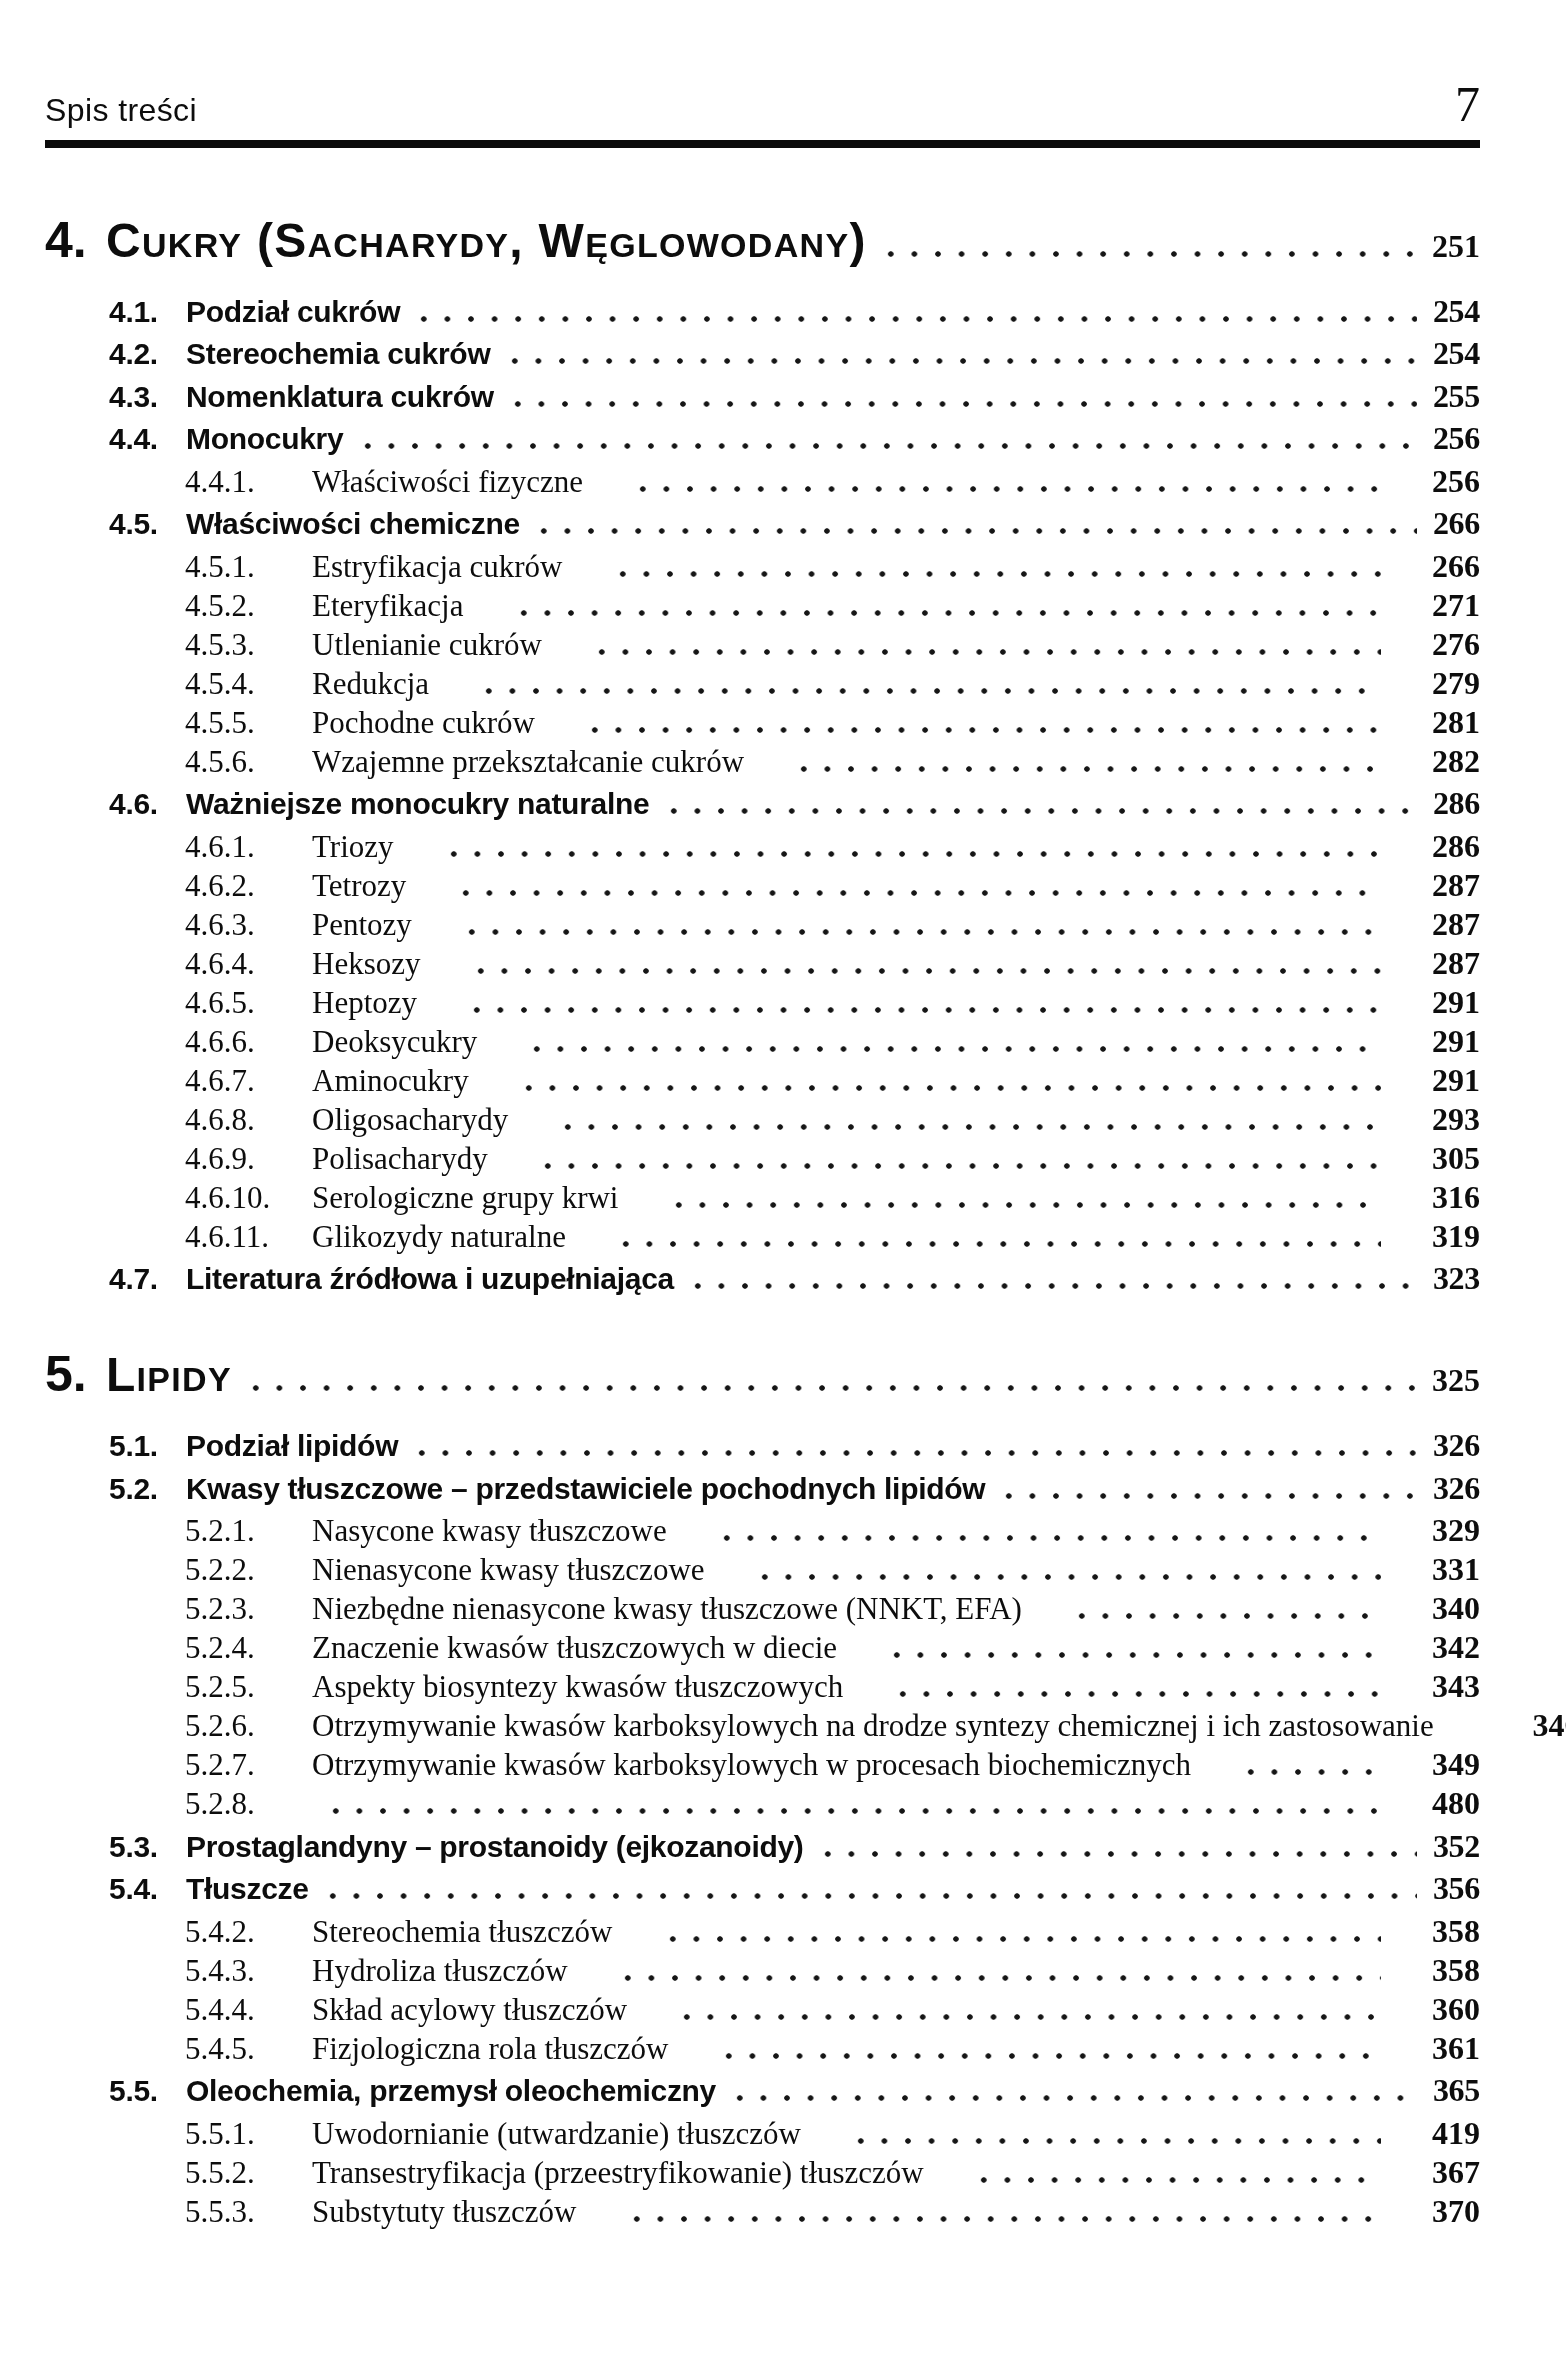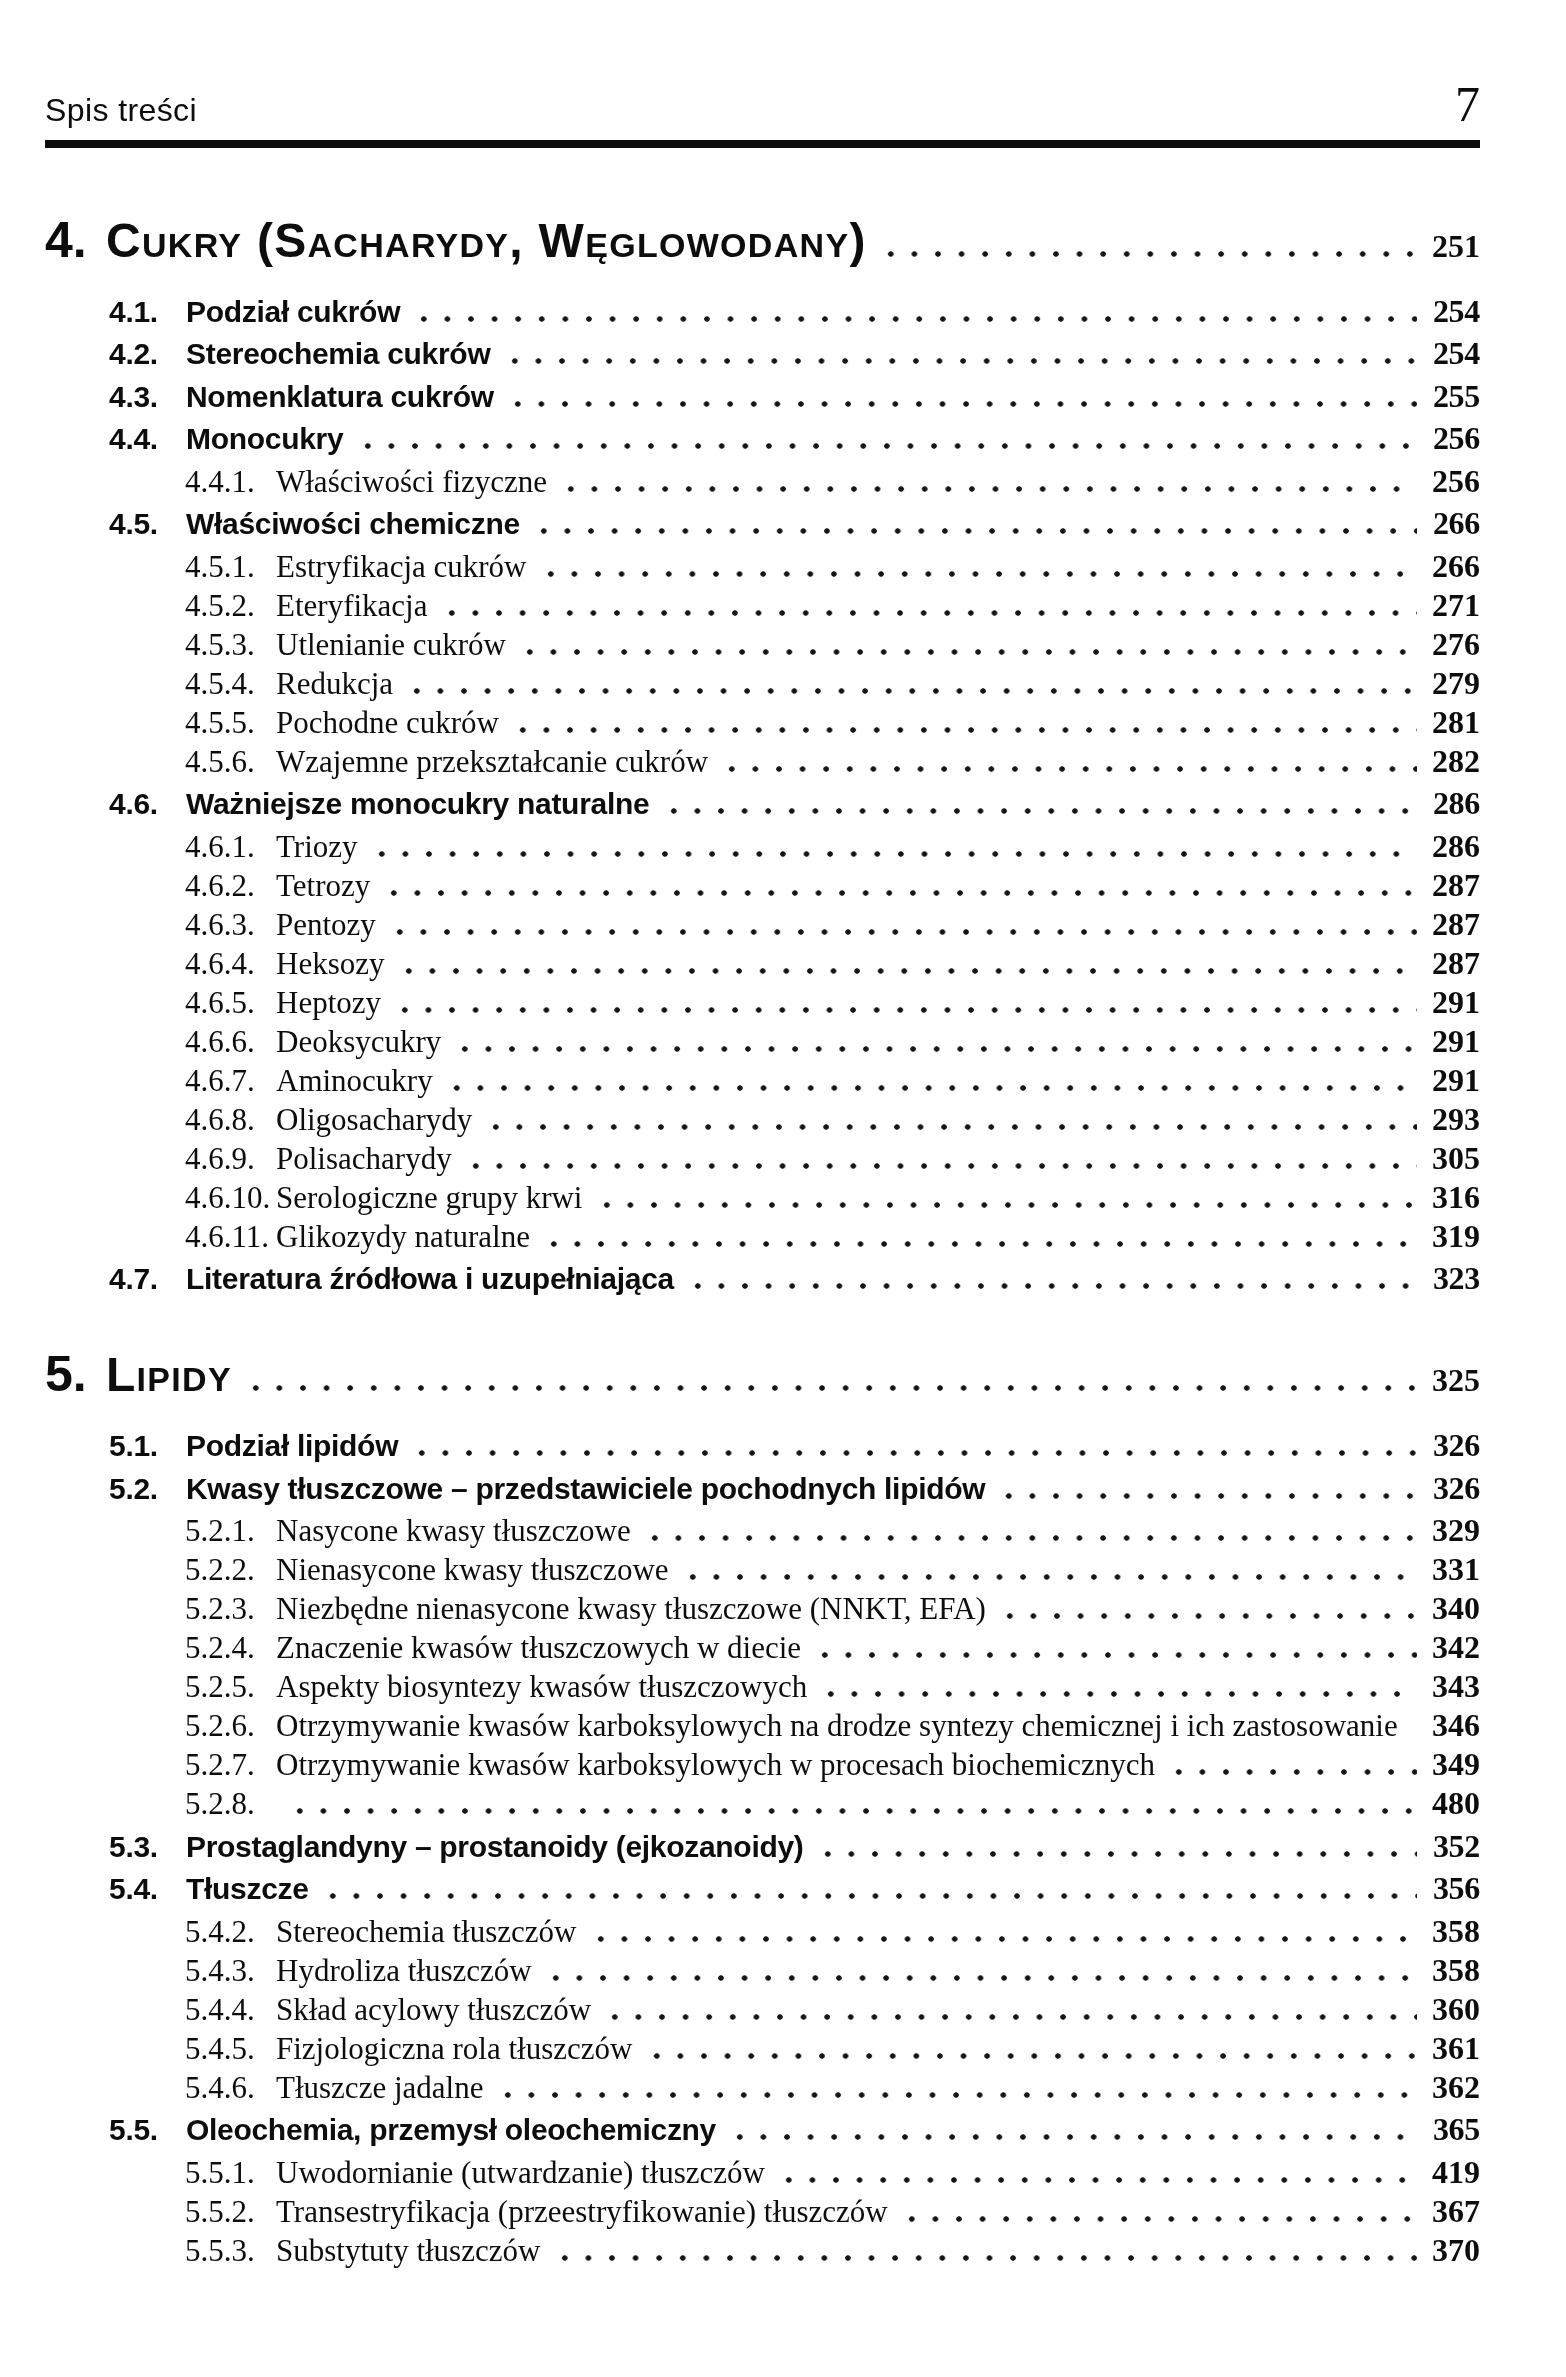--- a/index.html
+++ b/index.html
@@ -83,20 +83,21 @@
     line-height: 38px;
     margin: 3.5px 0;
   }
   .row.section .num { width: 77px; }
 
   .row.sub {
     padding-left: 140px;
     font-family: "Liberation Serif", serif;
     font-size: 31px;
     line-height: 38px;
+    gap: 36px;
   }
   .row.sub .num { width: 91px; }
 
   .page-num {
     flex: none;
     font-family: "Liberation Serif", serif;
     font-weight: bold;
     font-size: 32px;
     min-width: 54px;
     text-align: right;
@@ -380,26 +381,20 @@
           <span class="title">Skład acylowy tłuszczów</span>
           <span class="dots"></span>
           <span class="page-num">360</span>
         </div>
         <div class="row sub">
           <span class="num">5.4.5.</span>
           <span class="title">Fizjologiczna rola tłuszczów</span>
           <span class="dots"></span>
           <span class="page-num">361</span>
         </div>
-        <div class="row sub">
-          <span class="num">5.4.6.</span>
-          <span class="title">Tłuszcze jadalne</span>
-          <span class="dots"></span>
-          <span class="page-num">362</span>
-        </div>
         <div class="row section">
           <span class="num">5.5.</span>
           <span class="title">Oleochemia, przemysł oleochemiczny</span>
           <span class="dots"></span>
           <span class="page-num">365</span>
         </div>
         <div class="row sub">
           <span class="num">5.5.1.</span>
           <span class="title">Uwodornianie (utwardzanie) tłuszczów</span>
           <span class="dots"></span>

